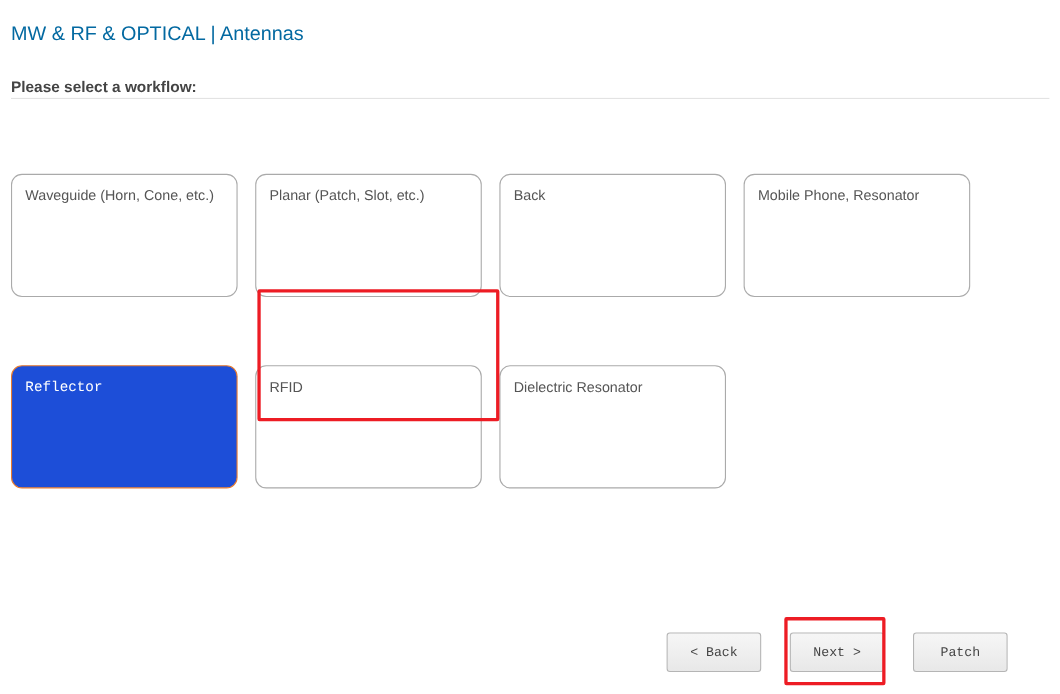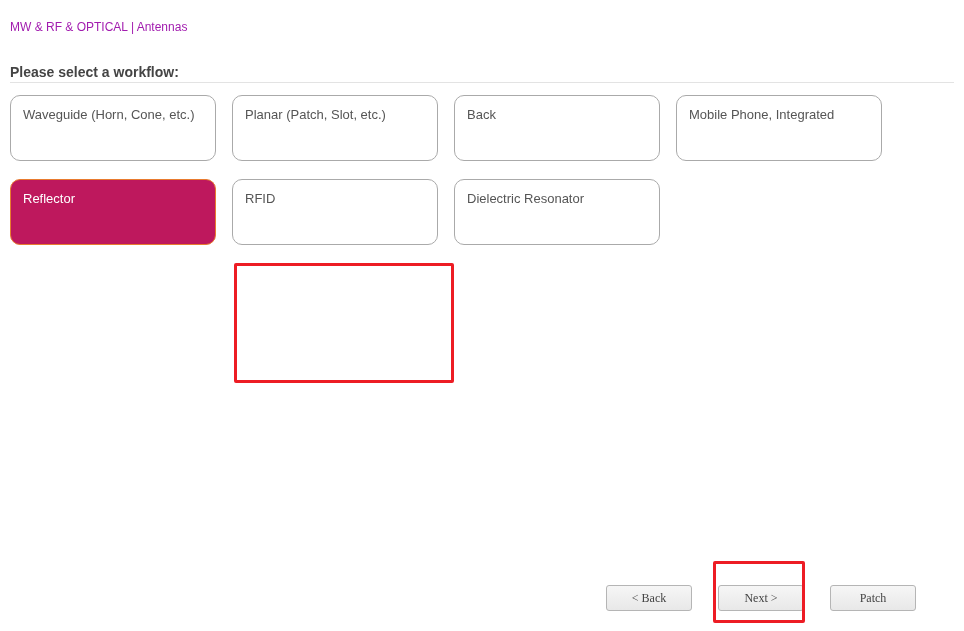--- a/index.html
+++ b/index.html
@@ -14,79 +14,81 @@
     }
     .page-title {
       font-size: 21px;
       font-weight: normal;
       color: #6a6a6a;
       padding-bottom: 14px;
       margin-bottom: 4px;
       border-bottom: 1px solid #e3e3e3;
     }
     .breadcrumb {
-      font-size: 12px;
-      color: #a21caf;
+      font-size: 18px;
+      color: #0369a1;
       margin-top: 12px;
       margin-bottom: 30px;
     }
     .section-heading {
       font-size: 14px;
       font-weight: bold;
       color: #444;
       padding-bottom: 2px;
       border-bottom: 1px solid #e3e3e3;
-      margin-bottom: 12px;
+      margin-bottom: 24px;
     }
     .card-grid {
       display: grid;
       grid-template-columns: repeat(4, 206px);
       gap: 18px 16px;
     }
     .card {
-      height: 66px;
+      height: 112px;
       border: 1px solid #aaa;
       border-radius: 10px;
       background: #fff;
       color: #555;
       padding: 10px 12px;
       font-size: 13px;
       cursor: pointer;
       display: flex;
       align-items: flex-start;
       text-align: left;
       line-height: 1.35;
+      margin-top: 44px;
     }
     .card.selected {
-      background: #be185d;
+      background: #1d4ed8;
       border-color: #e87b2f;
       color: #fff;
+      font-family: Liberation Mono, monospace;
     }
     .highlight-box {
       position: absolute;
       border: 3px solid #ed1c24;
       border-radius: 2px;
       pointer-events: none;
     }
     .footer {
       position: absolute;
       bottom: 24px;
       right: 38px;
       display: flex;
       gap: 26px;
     }
     .footer-btn {
       width: 86px;
-      height: 26px;
+      height: 36px;
       border: 1px solid #b5b5b5;
       border-radius: 3px;
       background: linear-gradient(#f6f6f6, #e8e8e8);
       color: #444;
       font-size: 12px;
-      font-family: Liberation Serif, serif;
+      font-family: Liberation Mono, monospace;
       cursor: pointer;
     }
     .container { position: relative; width: 100%; height: 100%; }
   </style>
 </head>
 <body>
 
 <div class="container">
 
 
@@ -98,21 +100,21 @@
     <div class="card">
       <span>Waveguide (Horn, Cone, etc.)</span>
     </div>
     <div class="card">
       <span>Planar (Patch, Slot, etc.)</span>
     </div>
     <div class="card">
       <span>Back</span>
     </div>
     <div class="card">
-      <span>Mobile Phone, Integrated</span>
+      <span>Mobile Phone, Resonator</span>
     </div>
     <div class="card selected">
       <span>Reflector</span>
     </div>
     <div class="card">
       <span>RFID</span>
     </div>
     <div class="card">
       <span>Dielectric Resonator</span>
     </div>

